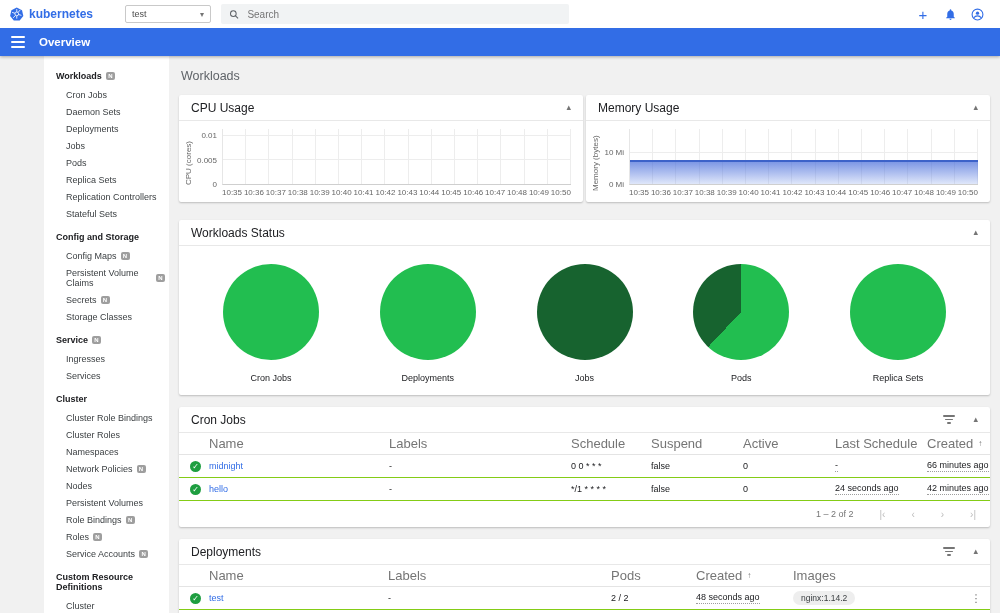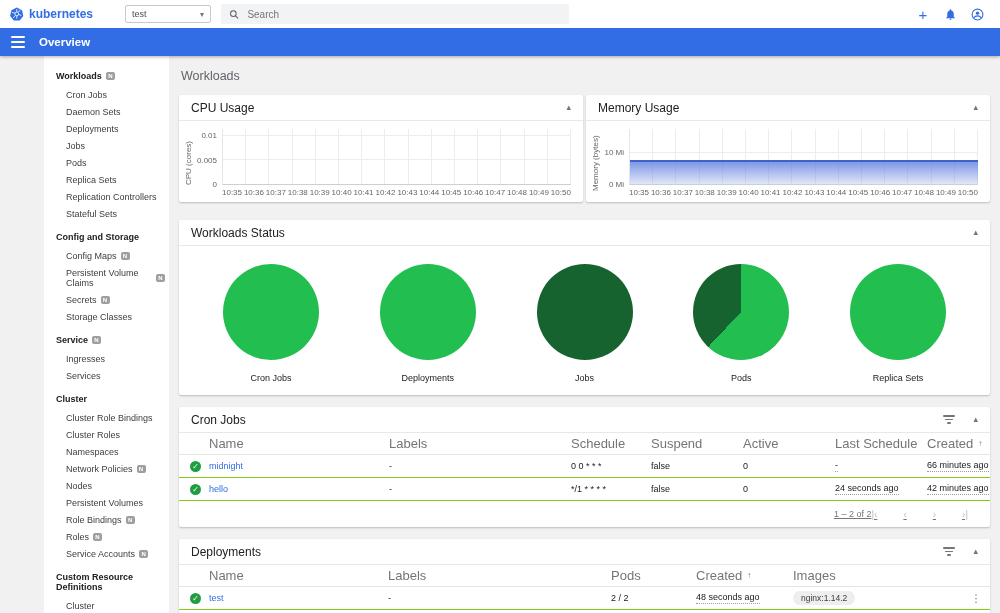--- a/index.html
+++ b/index.html
@@ -89,22 +89,22 @@
   .sort-ic { color:#757575; font-size:8px; }
   .sort-ic::after { content:"↑"; }
   .okicon { width:11px; height:11px; border-radius:50%; background:#1e9e40; color:#fff; font-size:8px;
     display:flex; align-items:center; justify-content:center; margin-left:11px; }
   .okicon::after { content:"✓"; }
   .name-link { color:#326de6; text-decoration:none; cursor:pointer; }
   .tip { border-bottom:1px dotted #9e9e9e; padding-bottom:1px; width:max-content; cursor:default; }
   .chip { background:#eee; border-radius:9px; padding:2px 8px; font-size:8.5px; color:#3c4043; width:max-content; }
   .kebab { color:#757575; font-size:11px; cursor:pointer; text-align:center; }
   .kebab::after { content:"⋮"; }
-  .pgrow { height:26px; display:flex; align-items:center; justify-content:flex-end; padding-right:22px;
-    font-size:9px; color:#757575;text-decoration:underline; }
+  .pgrow { height:26px; display:flex; align-items:center; justify-content:flex-end; gap:26px; padding-right:14px;
+    font-size:9px; color:#757575; }
   .pgbtns { display:flex; gap:26px; color:#bdbdbd; font-size:10px; }
   .pgbtns span { cursor:default; }
   .pg-first::after { content:"|‹"; } .pg-prev::after { content:"‹"; }
   .pg-next::after { content:"›"; } .pg-last::after { content:"›|"; }
 </style>
 </head>
 <body>
 
 <div class="tophdr">
   <div class="logo">

